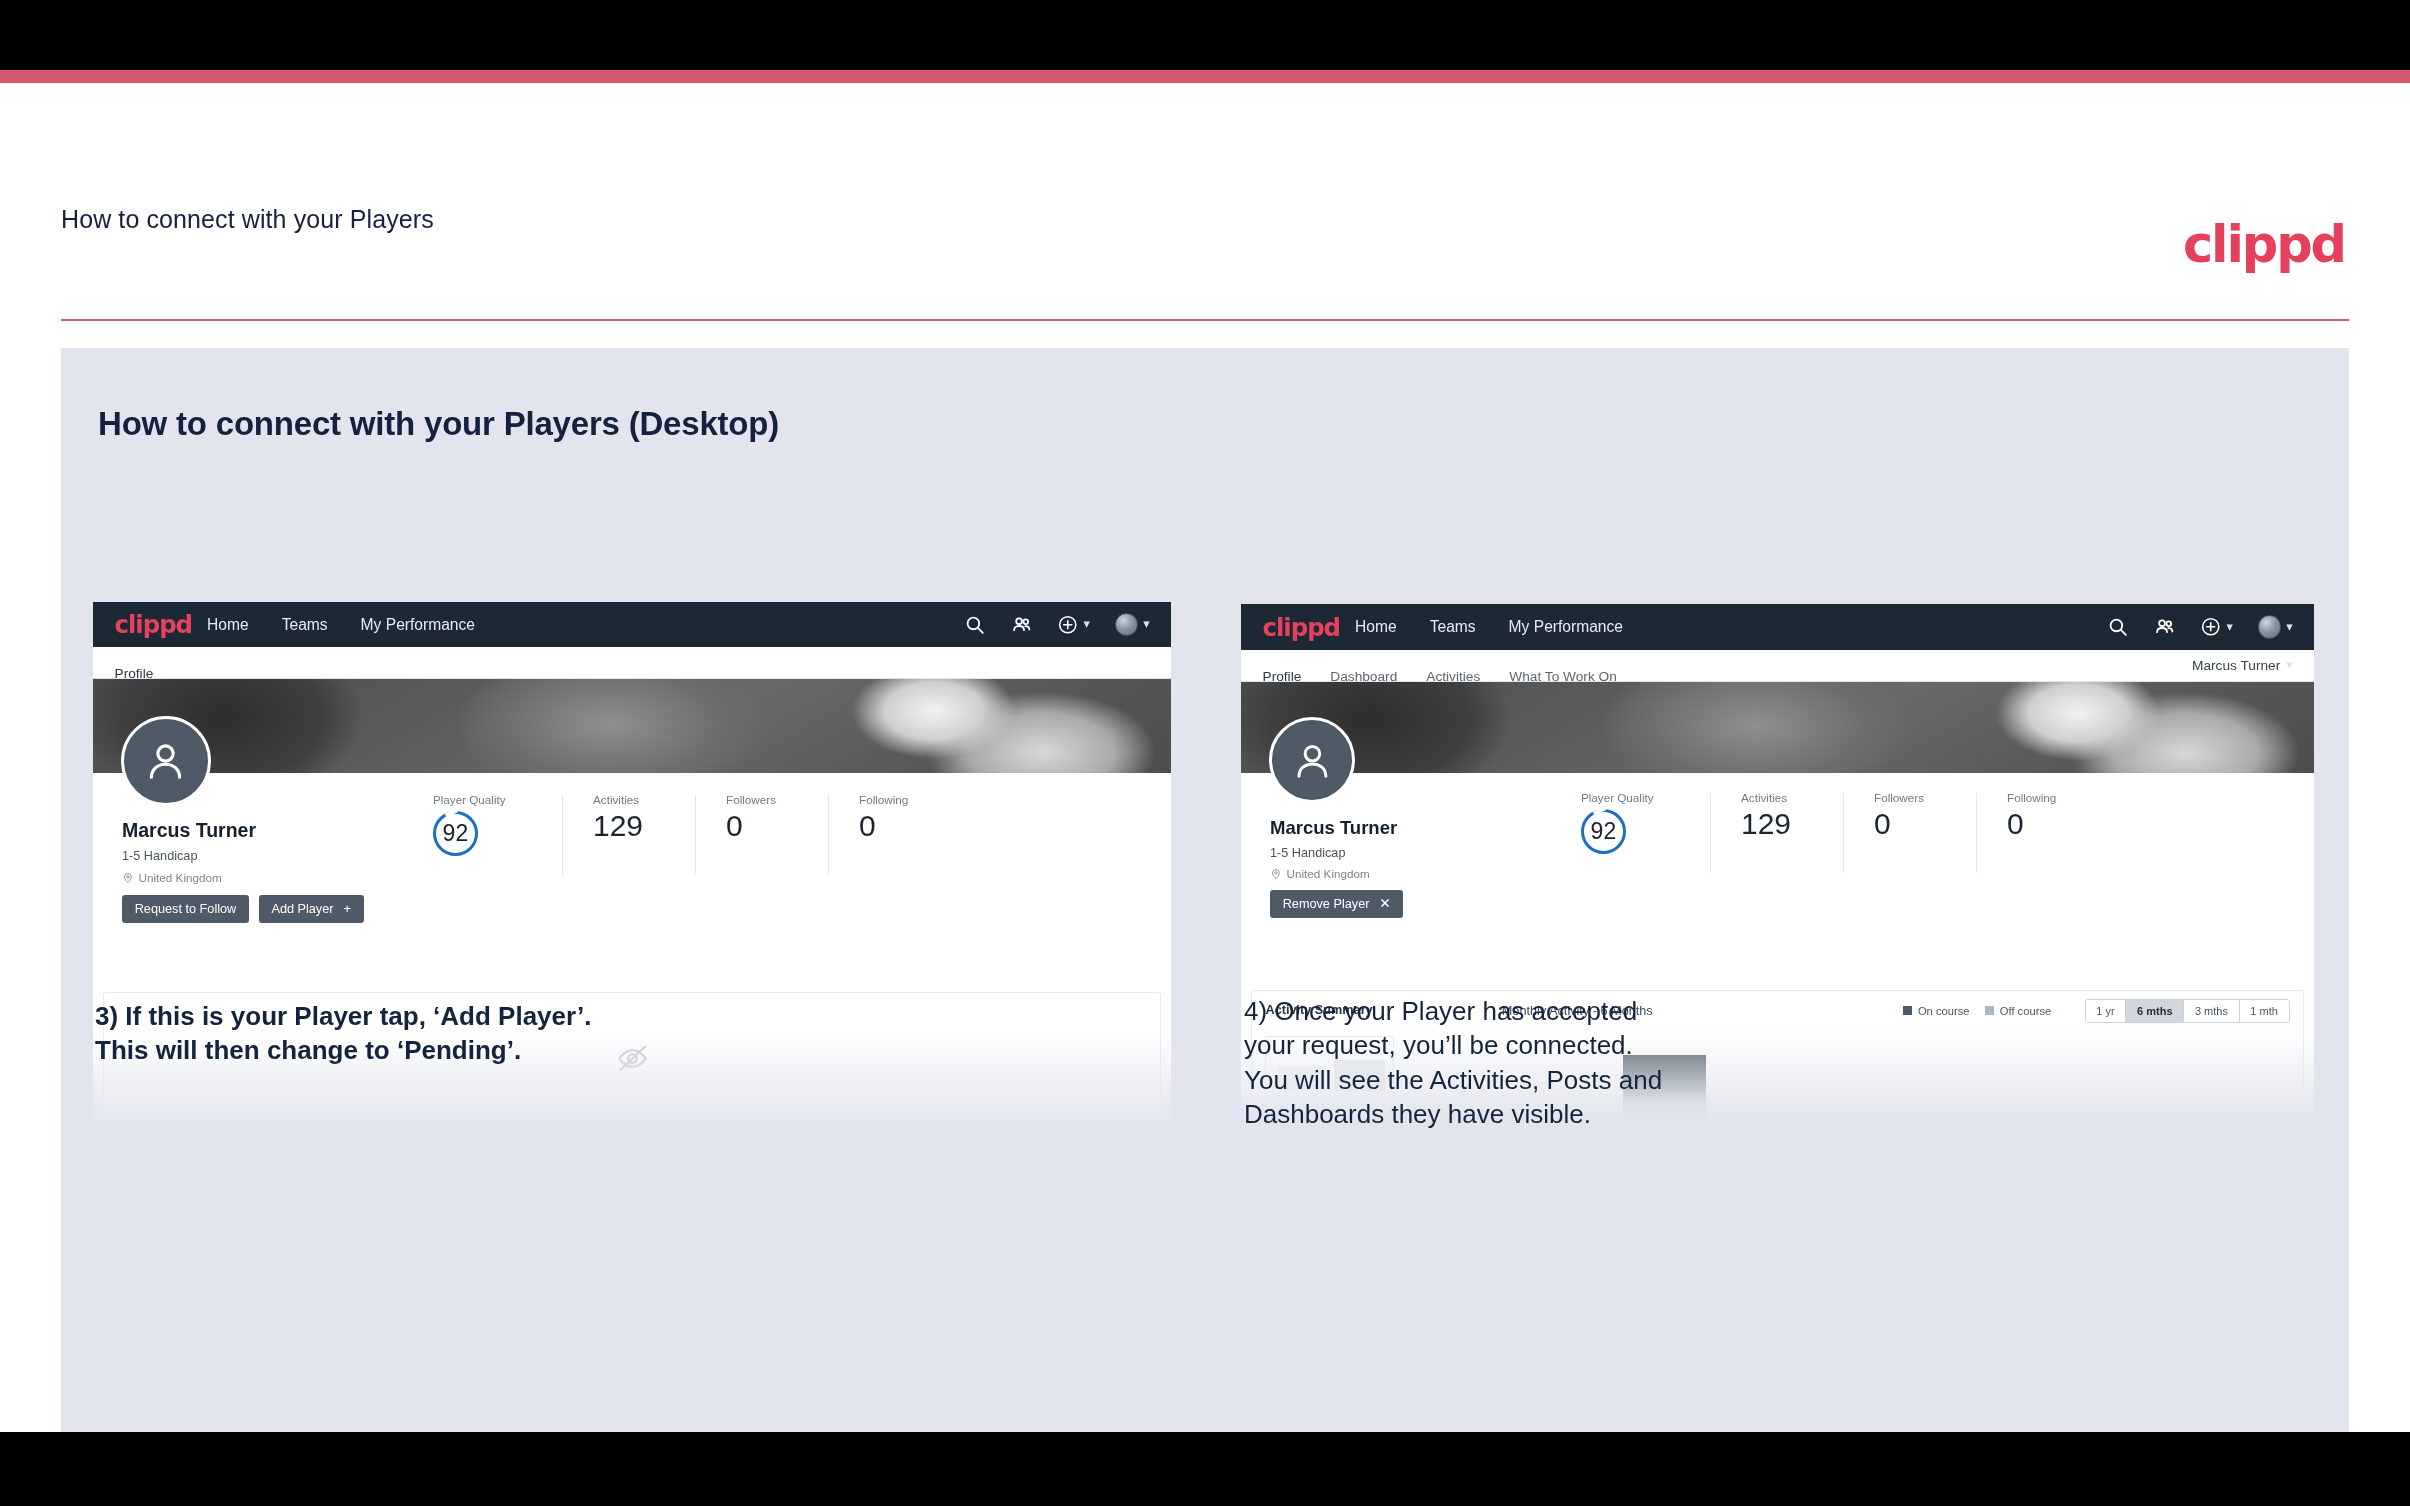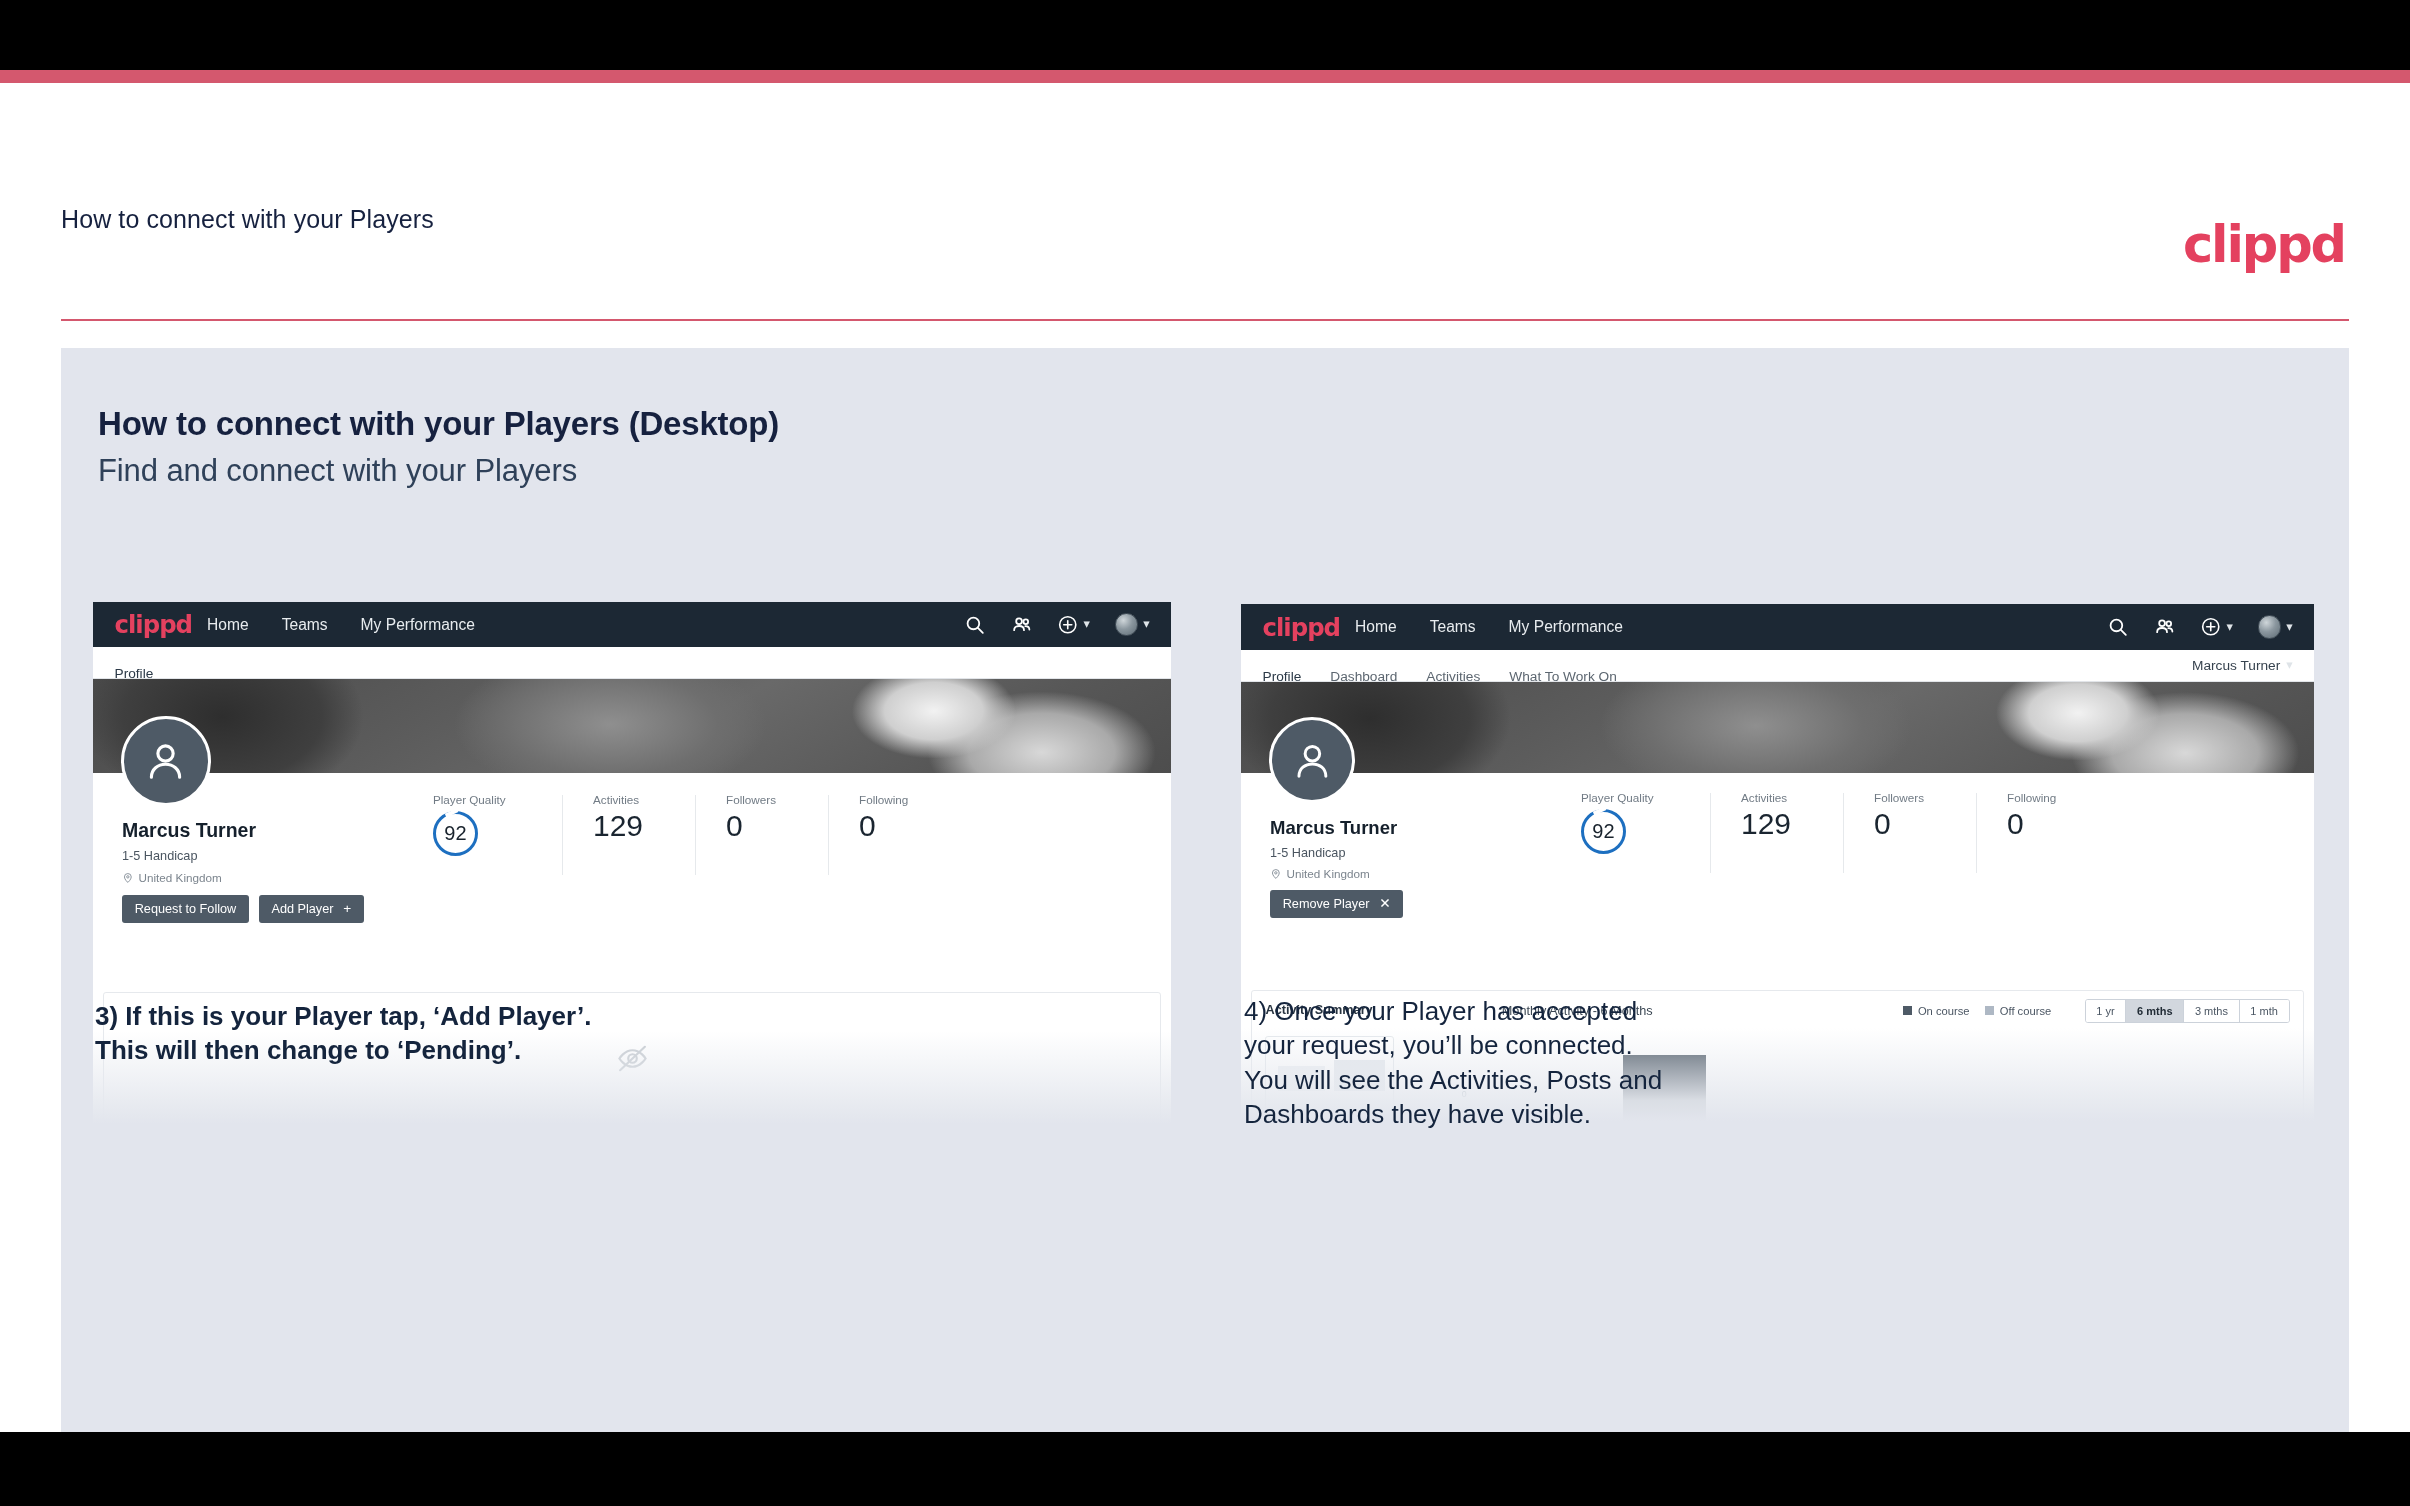--- a/index.html
+++ b/index.html
@@ -162,21 +162,21 @@
   .stat-lbl { font-size: 11.7px; color: #717b85; margin-bottom: 5.9px; white-space: nowrap; }
   .stat-val { font-size: 30px; color: #1a2530; font-weight: 400; line-height: 1; }
   .ring {
     position: relative; width: 45px; height: 45px; border-radius: 50%;
     border: 3.4px solid #1d6fc0; display: flex; align-items: center; justify-content: center;
   }
   .ring::after {
     content: ""; position: absolute; top: -3.9px; left: 8.8px; width: 12.7px; height: 3.9px;
     background: #fff; transform: rotate(-24deg);
   }
-  .ring span { font-size: 20px; color: #18222c; position: relative; z-index: 2; }
+  .ring span { font-size: 23px; color: #18222c; position: relative; z-index: 2; }
 
   
   .lowcard {
     position: absolute; left: 9.8px; right: 9.8px; top: 390px; height: 132px;
     background: #fff; border: 1px solid #e6e9ed; border-radius: 2.9px;
     display: flex; align-items: center; justify-content: center;
   }
   .eyeslash { width: 33px; height: 33px; opacity: .55; }
 
   
@@ -240,21 +240,20 @@
 
   <div class="page">
 
     <div class="hdr-title">How to connect with your Players</div>
     <div class="hdr-logo">clippd</div>
     <div class="hdr-rule"></div>
 
     <div class="panel">
 
       <div class="panel-title">How to connect with your Players (Desktop)</div>
-      <div class="panel-sub">Find and connect with your Players</div>
 
       <div class="shot left">
 
         <div class="navbar">
           <div class="nav-logo">clippd</div>
           <div class="nav-links">
             <div class="nav-link">Home</div>
             <div class="nav-link">Teams</div>
             <div class="nav-link">My Performance</div>
           </div>

